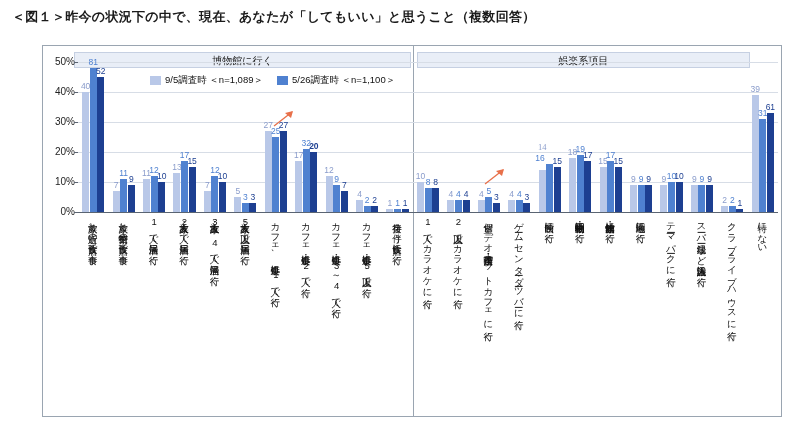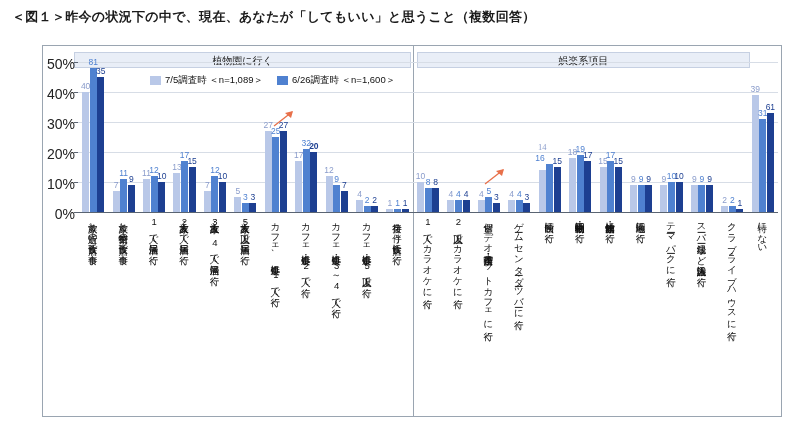--- a/index.html
+++ b/index.html
@@ -23,21 +23,21 @@
     position:absolute;height:16px;background:#e9eef7;border:1px solid #c6d0e2;
     box-sizing:border-box;font-size:10px;text-align:center;line-height:15px;color:#222;
   }
   
   #plot{
     position:absolute;left:78px;top:62px;width:700px;height:150px;
   }
   .gridline{position:absolute;left:0;right:0;border-top:1px solid #d7dde6;}
   .axisline{position:absolute;left:0;right:0;border-top:1px solid #5a6472;}
   .ylab{
-    position:absolute;right:703px;width:40px;text-align:right;font-size:14px;color:#222;
+    position:absolute;right:703px;width:40px;text-align:right;font-size:10px;color:#222;
     transform:translateY(-6px);
   }
   .ytick{position:absolute;left:-4px;width:4px;border-top:1px solid #5a6472;}
   
   #groupsep{
     position:absolute;top:45px;width:0;border-left:1px solid #9aa5b1;height:372px;
   }
   .bar{position:absolute;bottom:0;}
   .b0{background:#b9c8e8;}
   .b1{background:#4f81d0;}
@@ -70,32 +70,32 @@
   .arrow{position:absolute;}
   .arrow svg{display:block;}
 </style>
 </head>
 <body>
 
 <div id="title">＜図１＞昨今の状況下の中で、現在、あなたが「してもいい」と思うこと（複数回答）</div>
 
 <div id="frame"></div>
 
-<div class="grouphdr" id="g0" style="left: 74px; top: 52px; width: 336.783px;">植物園に行く</div>
+<div class="grouphdr" id="g0" style="left: 74px; top: 52px; width: 336.783px;">博物館に行く</div>
 <div class="grouphdr" id="g1" style="left: 416.783px; top: 52px; width: 332.783px;">娯楽系項目</div>
 <div id="groupsep" style="left: 412.783px;"></div>
 
 <div id="legend">
   <span class="lg">
     <span class="sw" style="background:#b9c8e8"></span>
-    <span>7/5調査時 ＜n=1,089＞</span>
+    <span>9/5調査時 ＜n=1,089＞</span>
   </span>
   <span class="lg">
     <span class="sw" style="background:#4f81d0"></span>
-    <span>6/26調査時 ＜n=1,600＞</span>
+    <span>5/26調査時 ＜n=1,100＞</span>
   </span>
 </div>
 
 <div id="plot">
     <div class="axisline" style="top: 150px;"></div>
     <div class="ylab" style="top: 150px;">0%</div>
     <div class="ytick" style="top: 150px;"></div>
     <div class="gridline" style="top: 120px;"></div>
     <div class="ylab" style="top: 120px;">10%</div>
     <div class="ytick" style="top: 120px;"></div>
@@ -109,21 +109,21 @@
     <div class="ylab" style="top: 30px;">40%</div>
     <div class="ytick" style="top: 30px;"></div>
     <div class="gridline" style="top: 0px;"></div>
     <div class="ylab" style="top: 0px;">50%</div>
     <div class="ytick" style="top: 0px;"></div>
     <div class="bar b0" title="家族と近所の飲食店で食事 : 40%" style="left: 4.11739px; width: 7px; height: 120px;"></div>
     <div class="vlab v0" style="left: -1.38261px; width: 18px; top: 19px;">40</div>
     <div class="bar b1" title="家族と近所の飲食店で食事 : 48%" style="left: 11.7174px; width: 7px; height: 144px;"></div>
     <div class="vlab v1" style="left: 6.21739px; width: 18px; top: -5px;">81</div>
     <div class="bar b2" title="家族と近所の飲食店で食事 : 45%" style="left: 19.3174px; width: 7px; height: 135px;"></div>
-    <div class="vlab v2" style="left: 13.8174px; width: 18px; top: 4px;">35</div>
+    <div class="vlab v2" style="left: 13.8174px; width: 18px; top: 4px;">52</div>
     <div class="bar b0" title="家族と繁華街の飲食店で食事 : 7%" style="left: 34.5522px; width: 7px; height: 21px;"></div>
     <div class="vlab v0" style="left: 29.0522px; width: 18px; top: 118px;">7</div>
     <div class="bar b1" title="家族と繁華街の飲食店で食事 : 11%" style="left: 42.1522px; width: 7px; height: 33px;"></div>
     <div class="vlab v1" style="left: 36.6522px; width: 18px; top: 106px;">11</div>
     <div class="bar b2" title="家族と繁華街の飲食店で食事 : 9%" style="left: 49.7522px; width: 7px; height: 27px;"></div>
     <div class="vlab v2" style="left: 44.2522px; width: 18px; top: 112px;">9</div>
     <div class="bar b0" title="1人で居酒屋に行く : 11%" style="left: 64.987px; width: 7px; height: 33px;"></div>
     <div class="vlab v0" style="left: 59.487px; width: 18px; top: 106px;">11</div>
     <div class="bar b1" title="1人で居酒屋に行く : 12%" style="left: 72.587px; width: 7px; height: 36px;"></div>
     <div class="vlab v1" style="left: 67.087px; width: 18px; top: 103px;">12</div>

